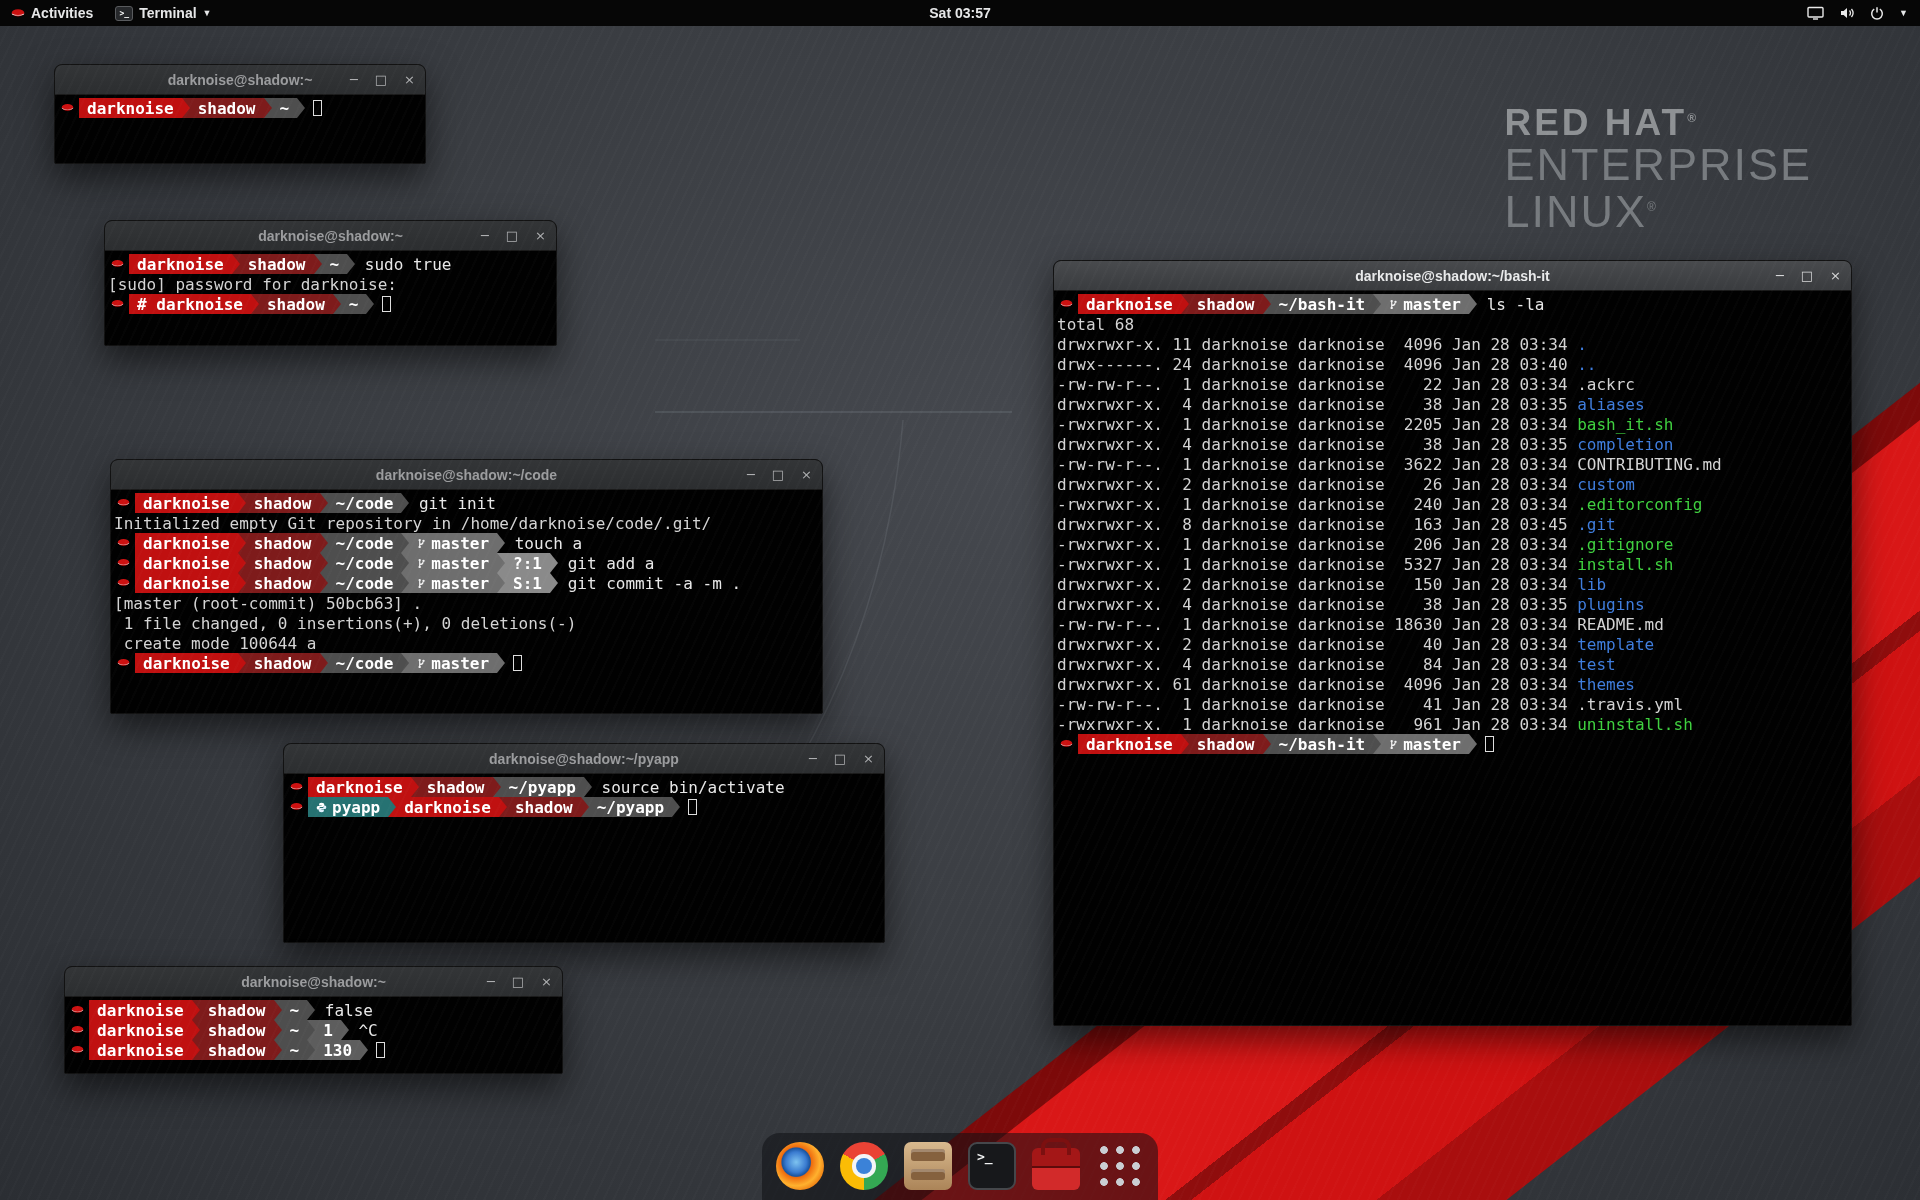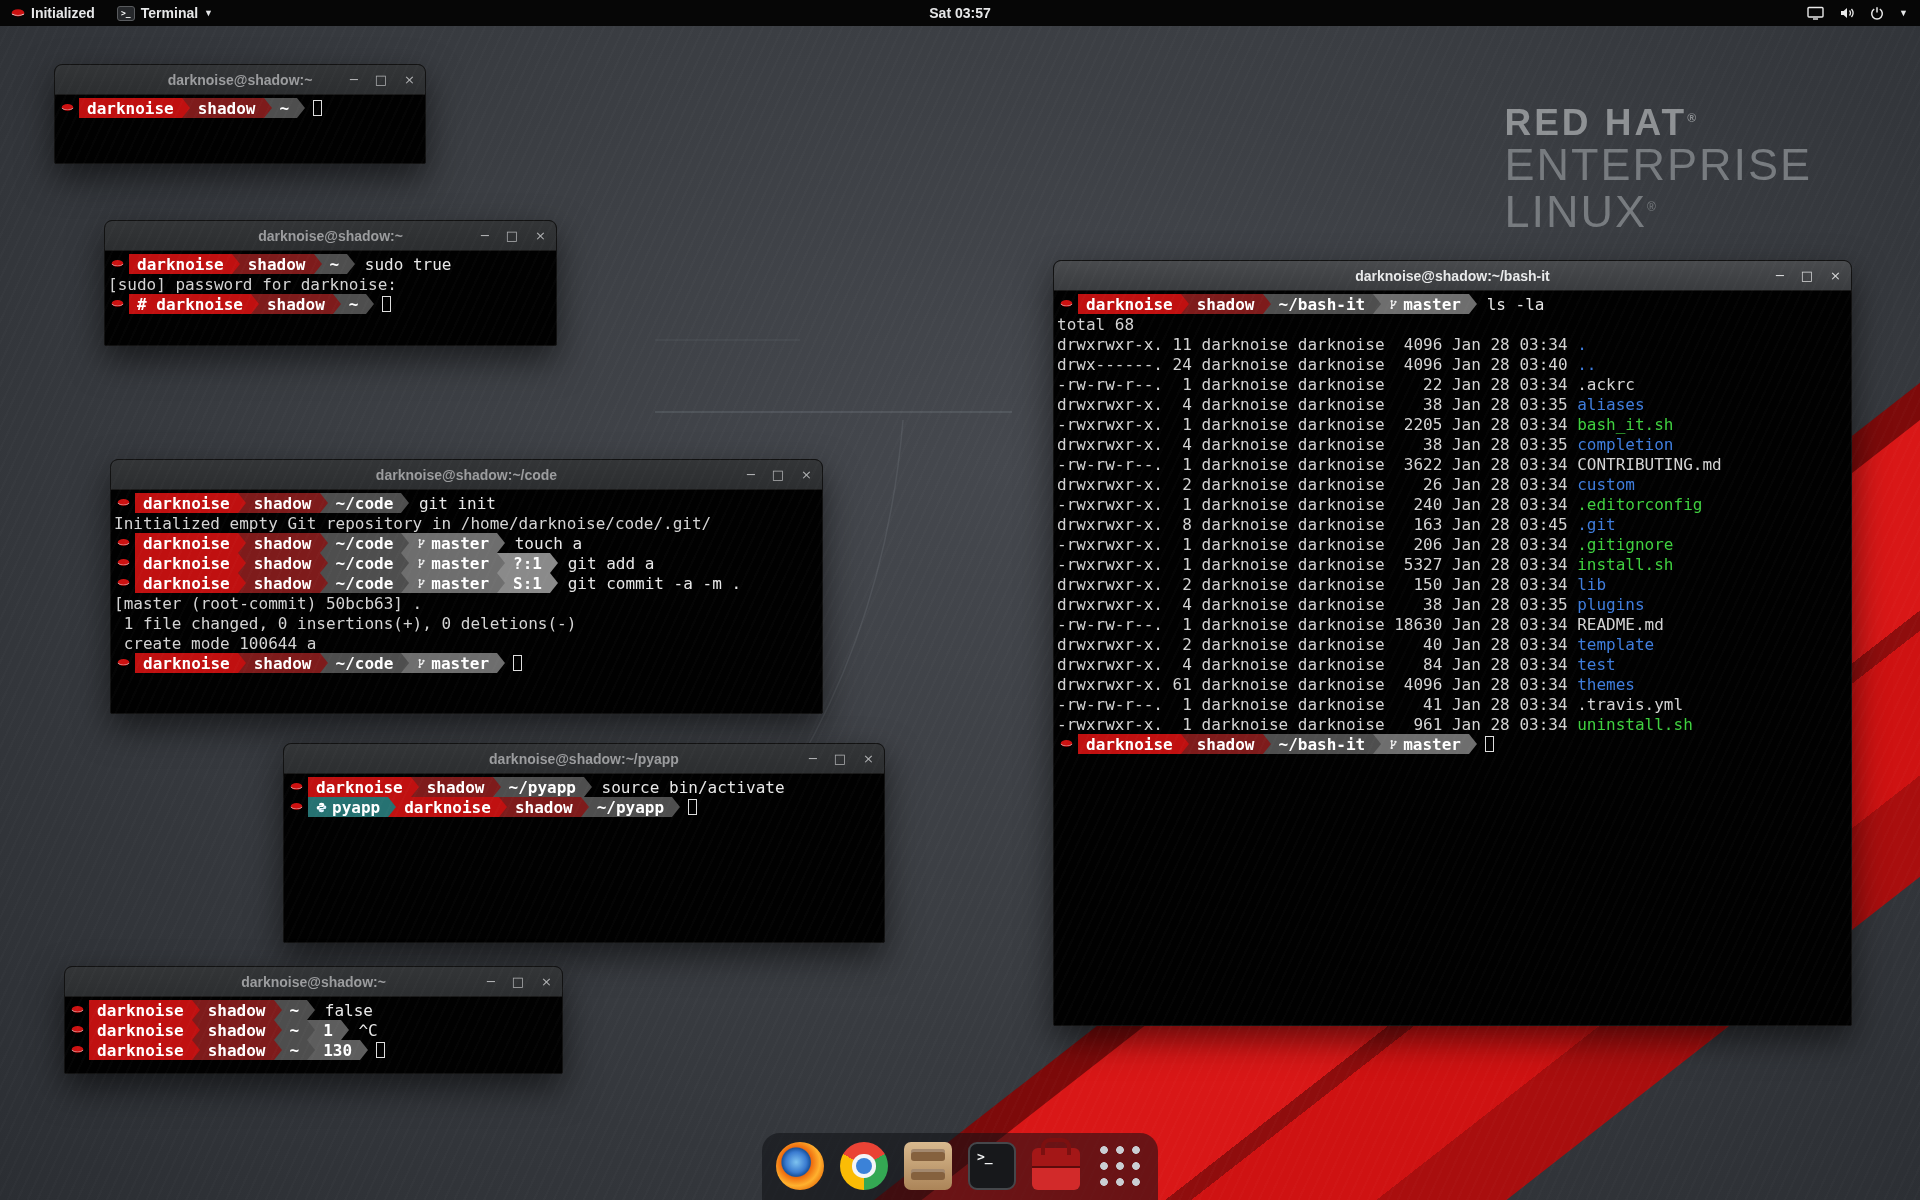--- a/index.html
+++ b/index.html
@@ -316,21 +316,21 @@
 </div>
 
 <div class="topbar">
   <div class="tb-item">
     <span style="display:inline-flex">
       <svg viewBox="0 0 14 11" width="14" height="11">
           <ellipse cx="7" cy="4.8" rx="6.3" ry="3.6" fill="#cc1111"></ellipse>
           <path d="M0.7 5.4 Q7 8.8 13.3 5.4 Q13.3 7.4 7 7.4 Q0.7 7.4 0.7 5.4Z" fill="#e8e8e8"></path>
         </svg>
     </span>
-    <span>Initialized</span>
+    <span>Activities</span>
   </div>
   <div class="tb-item">
     <span class="tb-termicon">
         <span>&gt;_</span>
       </span>
     <span>Terminal</span>
     <span class="chev">▼</span>
   </div>
   <div class="tb-clock">Sat 03:57</div>
   <div class="tb-right">

